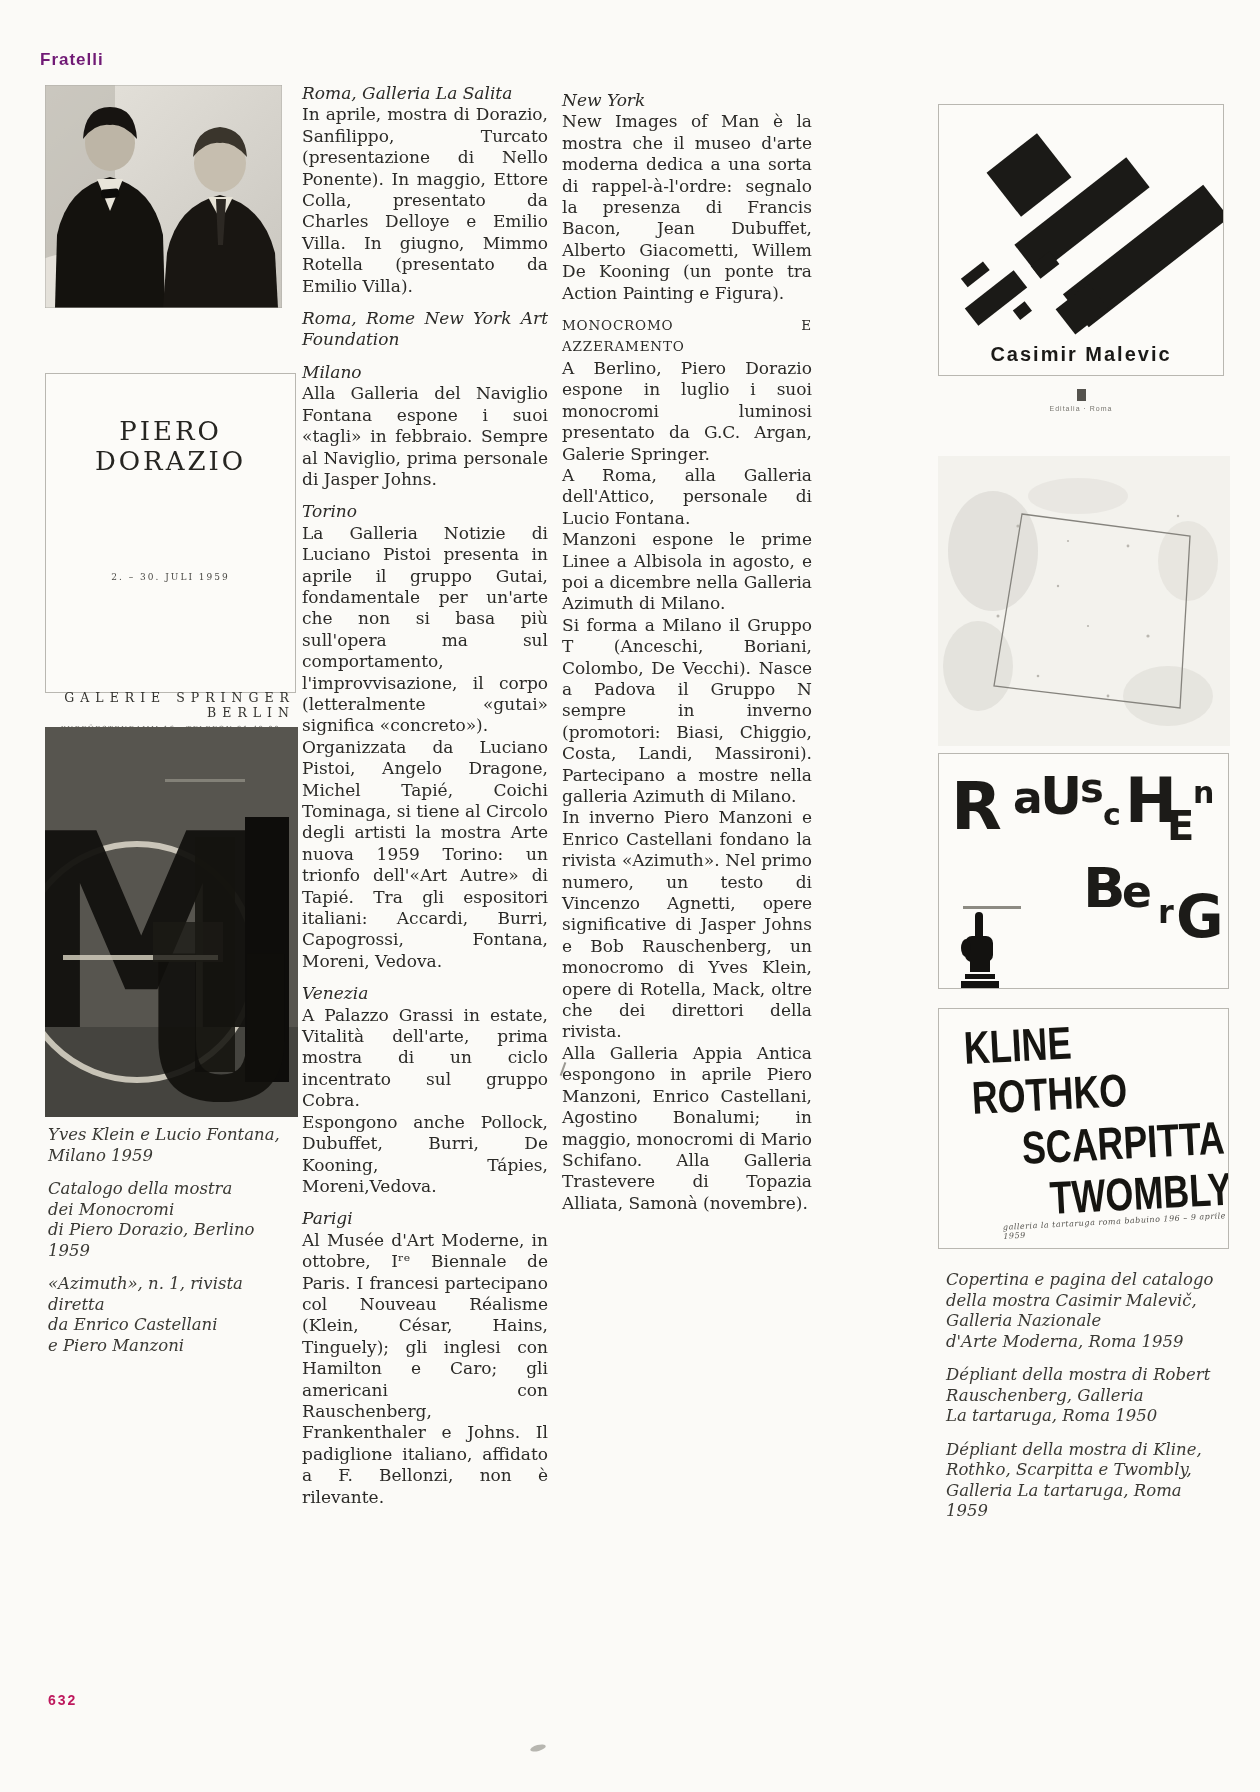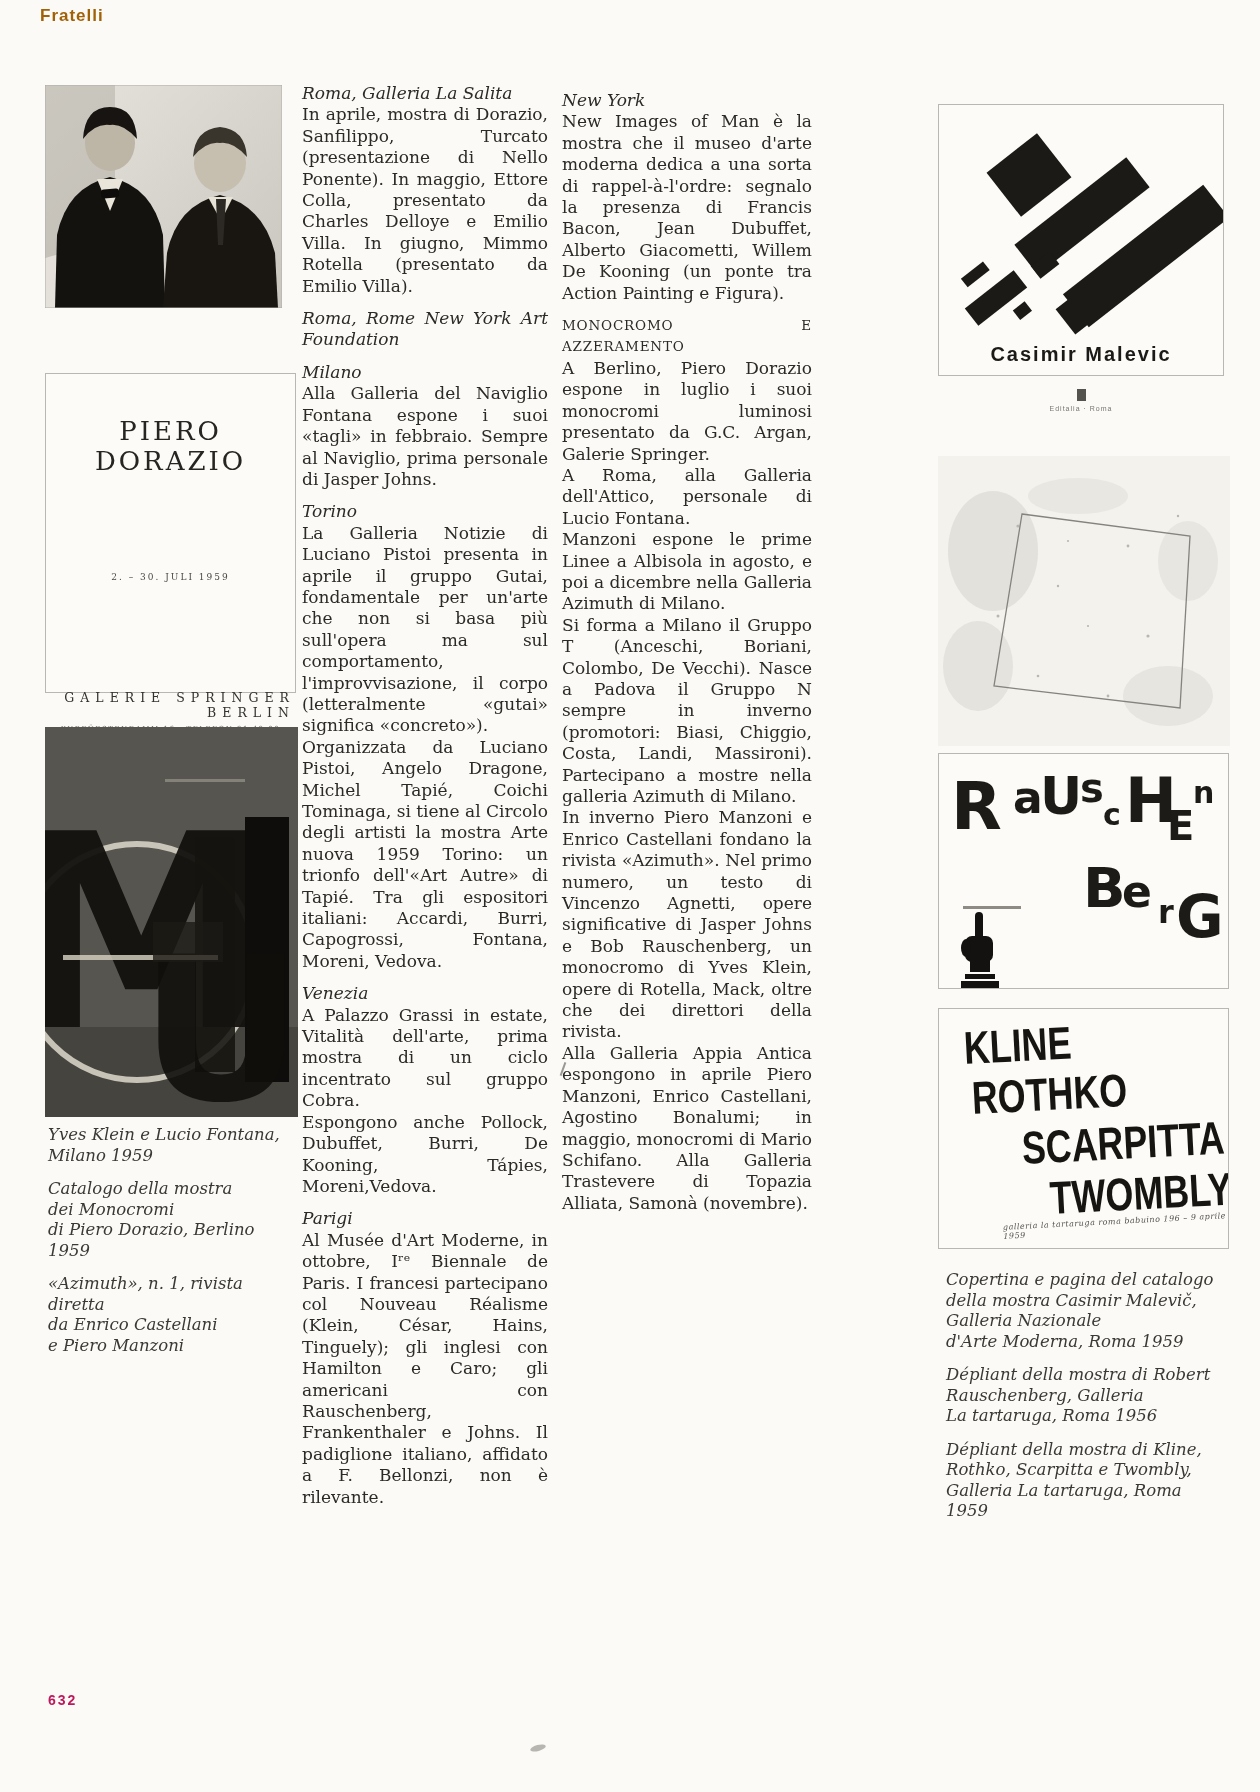--- a/index.html
+++ b/index.html
@@ -4,21 +4,21 @@
 <style>
   html,body{margin:0;padding:0;background:#e8e8e6;}
   .page{
     position:relative; width:1260px; height:1792px;
     background:#fbfaf7; overflow:hidden;
     font-family:"DejaVu Serif", serif; color:#2b2a27;
   }
   .abs{position:absolute;}
   
   .ghost{font-family:"Liberation Sans",sans-serif; font-weight:bold;
-    color:#a16207; font-size:17px; letter-spacing:1px;}
+    color:#701a75; font-size:17px; letter-spacing:1px;margin-top:44px;}
   .pagenum{font-family:"Liberation Sans",sans-serif; font-weight:bold;
     color:#be185d; font-size:14px; letter-spacing:2px;}
   
   .txtcol{font-size:17px; line-height:21.4px; text-align:justify;}
   .section{margin-bottom:11px;}
   .sec-heading{font-style:italic;}
   .sec-heading.smallcaps{font-style:normal; font-size:13.5px; letter-spacing:.8px; line-height:21.4px;}
   .para{margin:0;}
   
   .caps{font-style:italic; font-size:16.5px; line-height:20.5px; color:#3a3934;}
@@ -244,21 +244,21 @@
       <div class="kline-line" style="left: 112px; top: 166px; font-size: 46px; transform: rotate(-3deg) scaleX(0.78);">TWOMBLY</div>
     </div>
 
   <div class="abs caps" style="left:946px; top:1270px; width:290px;">
       <div class="cap">Copertina e pagina del catalogo
 della mostra Casimir Malevič,
 Galleria Nazionale
 d'Arte Moderna, Roma 1959</div>
       <div class="cap">Dépliant della mostra di Robert
 Rauschenberg, Galleria
-La tartaruga, Roma 1956</div>
+La tartaruga, Roma 1950</div>
       <div class="cap">Dépliant della mostra di Kline,
 Rothko, Scarpitta e Twombly,
 Galleria La tartaruga, Roma
 1959</div>
     </div>
 
   <div class="abs mark" style="left:562px; top:1062px; width:2px; height:14px; transform:rotate(20deg);"></div>
   <div class="abs mark" style="left:530px; top:1745px; width:16px; height:6px; border-radius:50%; transform:rotate(-15deg); opacity:.7;"></div>
 
 </div>

